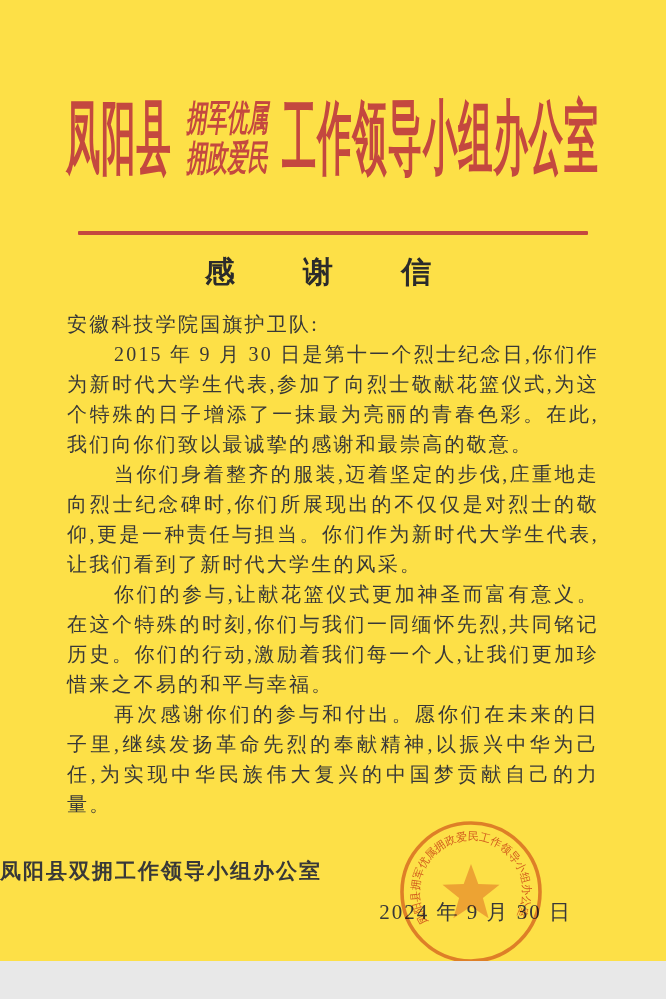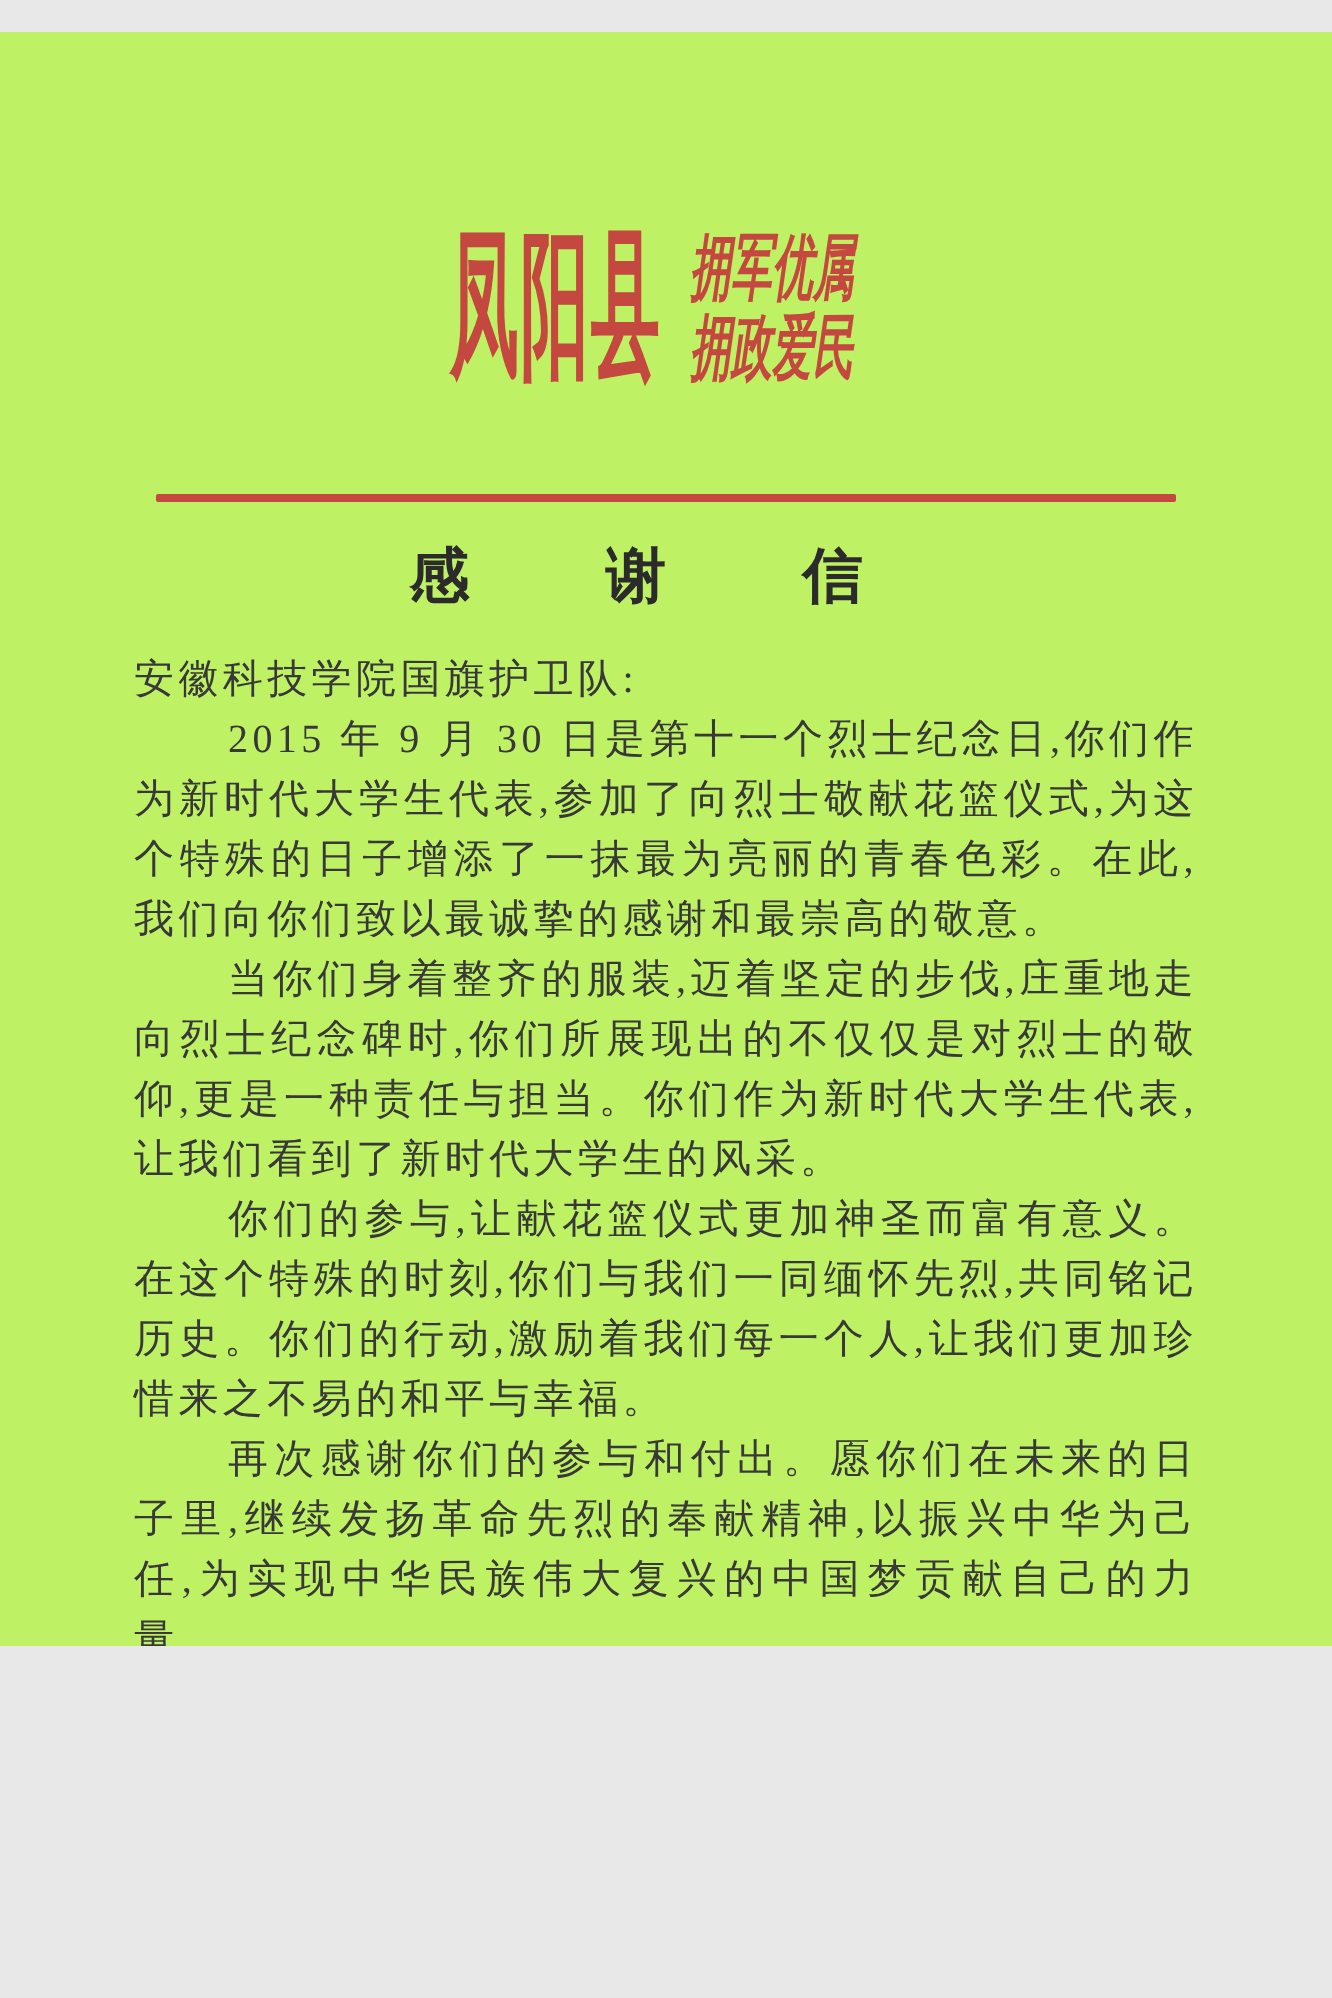--- a/index.html
+++ b/index.html
@@ -1,20 +1,20 @@
 <!DOCTYPE html>
 <html><head>
 <meta charset="utf-8">
 <style>
   html,body{margin:0;padding:0;background:#e8e8e8;}
   .page{
     position:relative;
-    width:666px;height:807px;
-    margin:16px auto;
-    background:#bef264;
+    width:666px;height:961px;
+    margin:0 auto;
+    background:#fde047;
     overflow:hidden;
     font-family:"Liberation Serif","DejaVu Serif",serif;
     color:#353535;
   }
   
   .letterhead{
     position:absolute;top:98px;left:0;right:0;
     display:flex;justify-content:center;align-items:center;
     color:#c4483f;
     white-space:nowrap;
@@ -83,20 +83,23 @@
 <div class="page">
 
   <div class="letterhead">
     <div class="lh-big-wrap lh-wrap-county">
       <span class="lh-big">凤阳县</span>
     </div>
     <div class="lh-small-stack">
       <span class="lh-small">拥军优属</span>
       <span class="lh-small">拥政爱民</span>
     </div>
+    <div class="lh-big-wrap lh-wrap-office">
+      <span class="lh-big">工作领导小组办公室</span>
+    </div>
   </div>
 
   <div class="red-line"></div>
 
   <div class="title">感 谢 信</div>
 
   <div class="body">
     <p class="salutation">安徽科技学院国旗护卫队:</p>
     <p class="para">2015 年 9 月 30 日是第十一个烈士纪念日,你们作为新时代大学生代表,参加了向烈士敬献花篮仪式,为这个特殊的日子增添了一抹最为亮丽的青春色彩。在此,我们向你们致以最诚挚的感谢和最崇高的敬意。</p>
     <p class="para">当你们身着整齐的服装,迈着坚定的步伐,庄重地走向烈士纪念碑时,你们所展现出的不仅仅是对烈士的敬仰,更是一种责任与担当。你们作为新时代大学生代表,让我们看到了新时代大学生的风采。</p>

